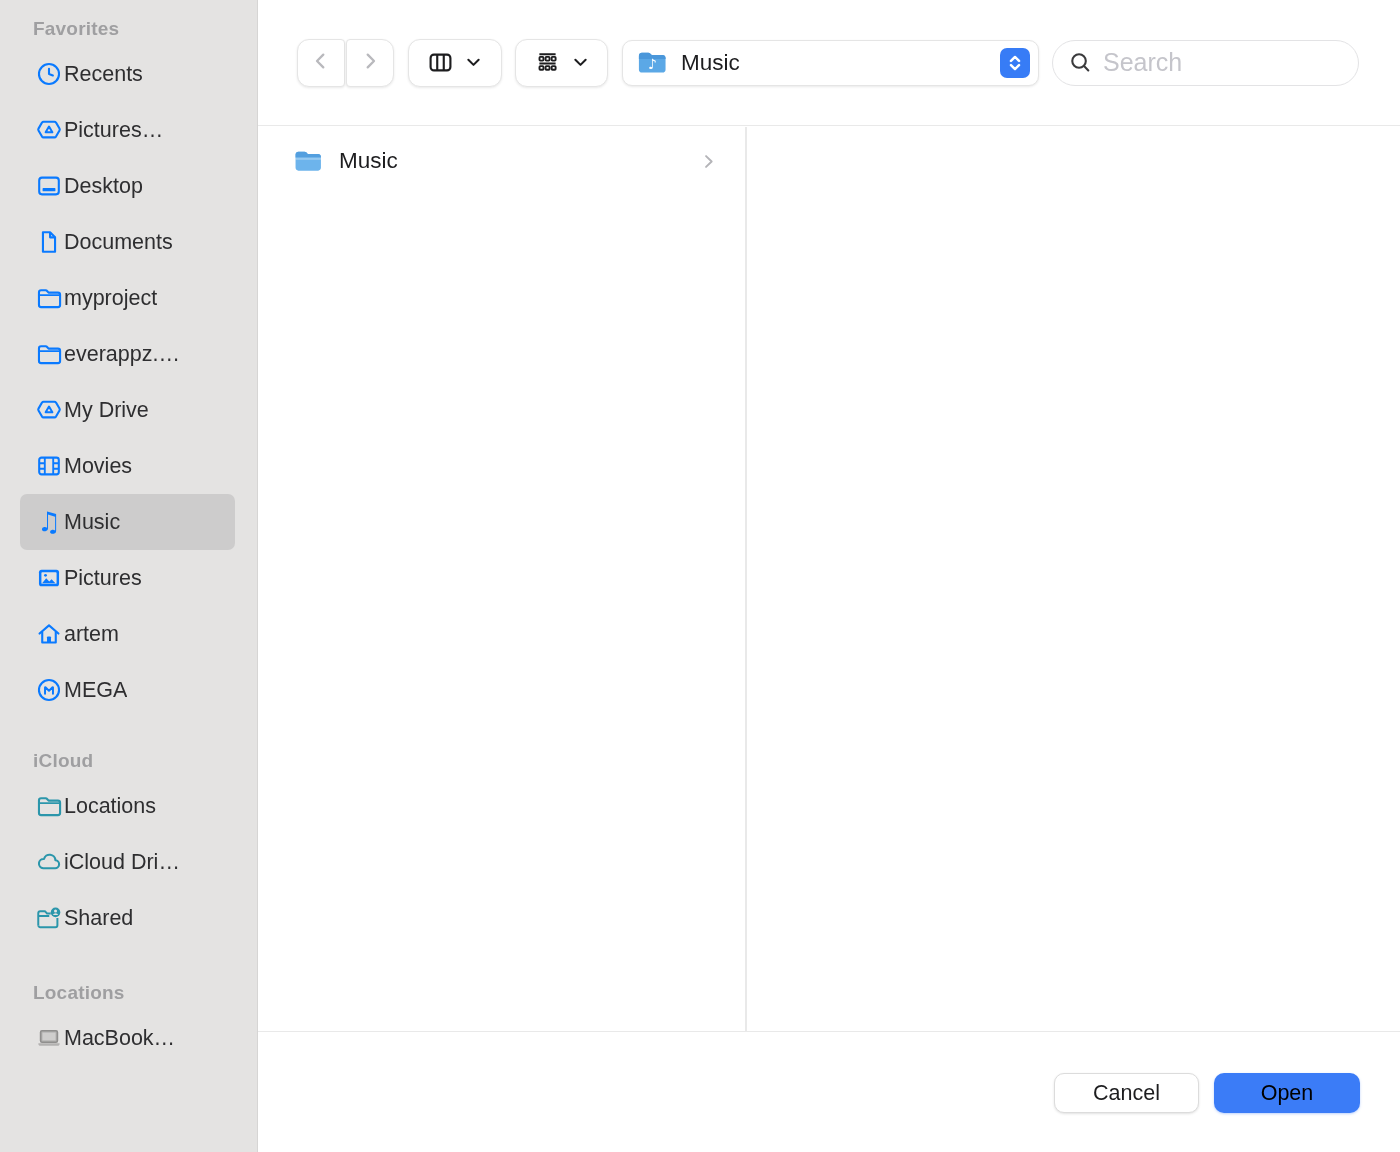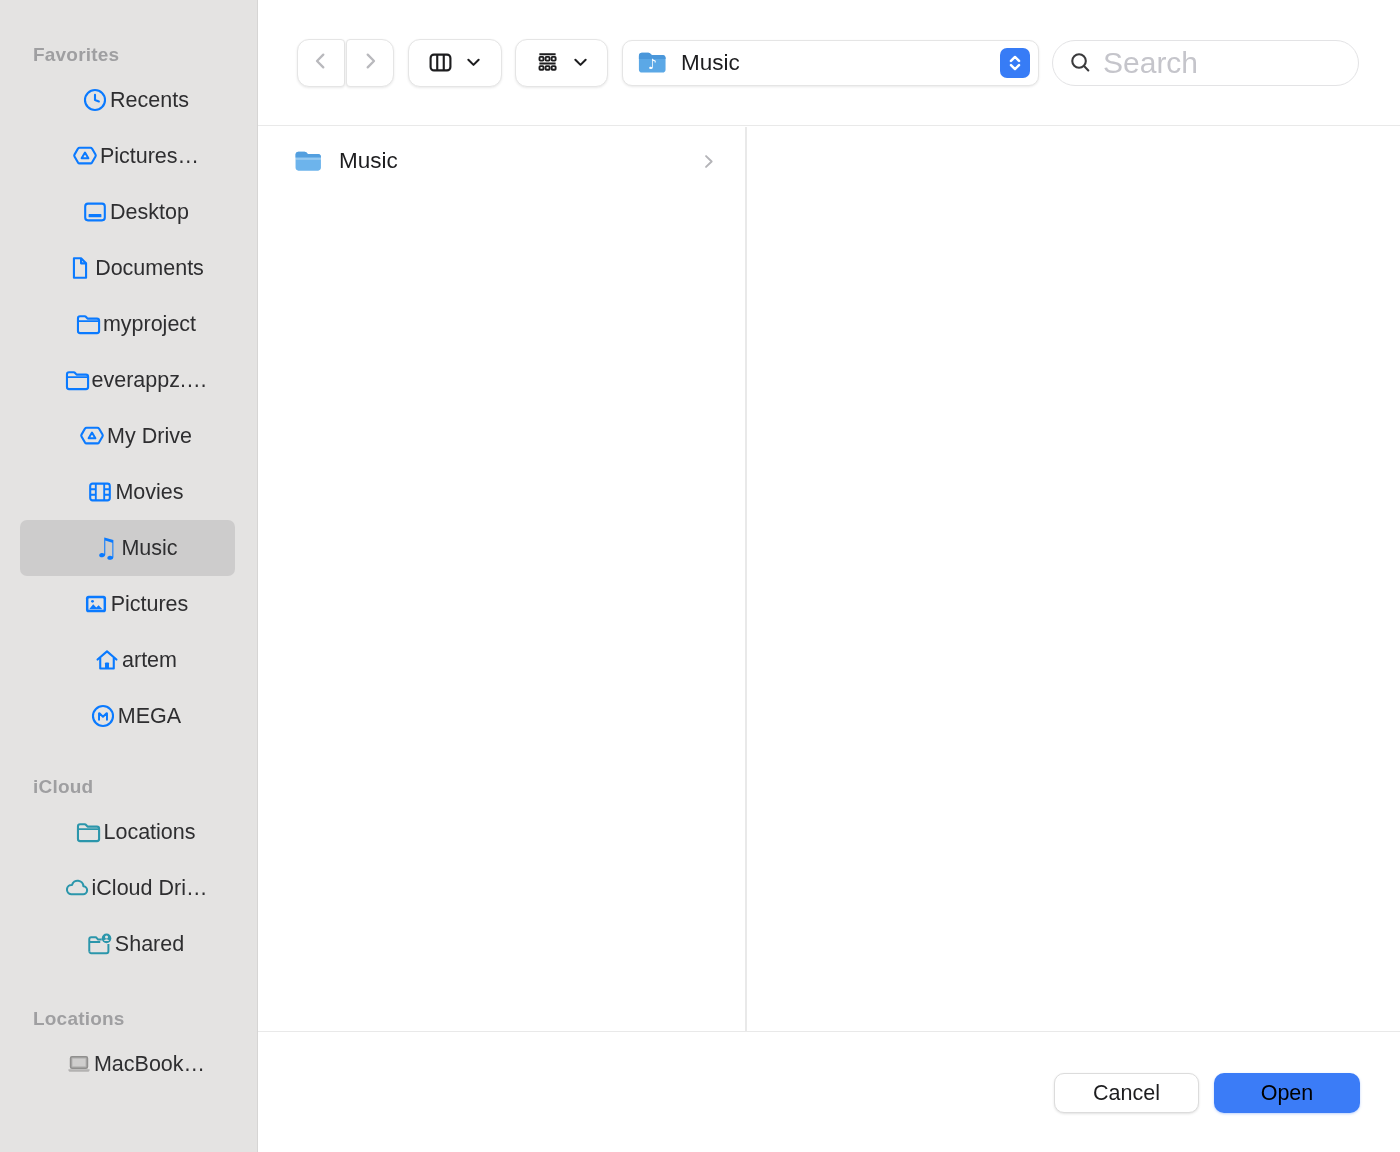--- a/index.html
+++ b/index.html
@@ -12,26 +12,26 @@
   
   .sidebar {
     position:absolute; left:0; top:0; width:258px; height:1152px;
     background:#e4e3e2; border-right:1px solid rgba(0,0,0,.06);
     overflow:hidden;
   }
   .side-header {
     margin:30px 0 4px 33px; color:#9f9fa1; font-weight:700; font-size:19px;
     letter-spacing:.2px; line-height:26px;
   }
-  .side-header.first { margin-top:42px; }
+  .side-header.first { margin-top:16px; }
   .side-header.locations { margin-top:34px; }
   .side-item {
     display:flex; align-items:center; height:56px; margin:0 22px 0 20px;
     padding-left:14px; border-radius:7px; font-size:21.5px;
-    color:#2e2e30; cursor:default; white-space:nowrap; overflow:hidden;justify-content:center;
+    color:#2e2e30; cursor:default; white-space:nowrap; overflow:hidden;
   }
   .side-item.selected { background:#cdcccc; }
   .side-icon { width:30px; height:30px; flex:none; display:flex; align-items:center; justify-content:center; }
   .side-icon svg { width:28px; height:28px; }
   .note-glyph { font-size:27px; color:#0a7aff; line-height:30px; font-family:"DejaVu Sans", sans-serif; }
   .side-label { overflow:hidden; text-overflow:ellipsis; }
 
   
   .toolbar {
     position:absolute; left:258px; top:0; width:1142px; height:126px;
@@ -70,21 +70,21 @@
   }
   .stepper svg { width:22px; height:22px; }
   .search-field {
     margin-left:13px; width:307px; height:46px; border:1.5px solid #e3e3e5;
     border-radius:23px; background:#fff; display:flex; align-items:center;
     padding:0 16px 0 15px; gap:10px;
   }
   .search-field svg { width:25px; height:25px; flex:none; }
   .search-field input {
     border:none; outline:none; background:transparent; width:100%;
-    font-size:30px; color:#0f766e; font-family:"Liberation Sans",sans-serif;
+    font-size:25px; color:#0f766e; font-family:"Liberation Sans",sans-serif;
   }
   .search-field input::placeholder { color:#c5c5cb; }
 
   
   .browser {
     position:absolute; left:258px; top:127px; width:1142px; height:904px;
     background:#fff; display:flex;
   }
   .col1 { width:489px; border-right:2px solid #e9e9e9; padding-top:7px; }
   .col2 { flex:1; }

